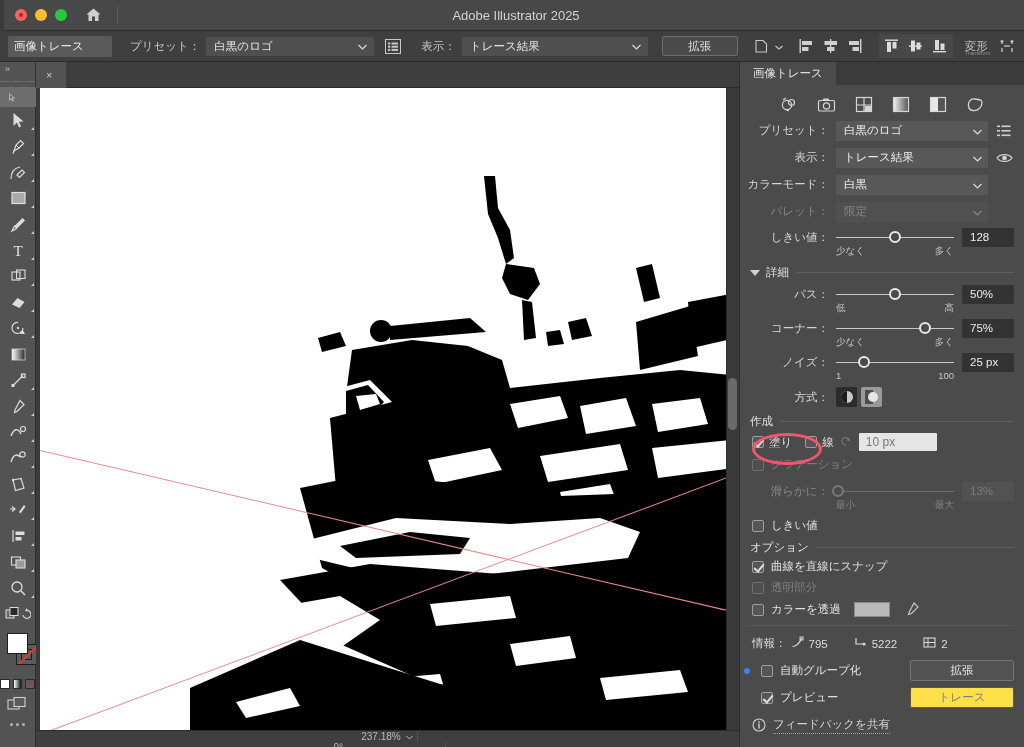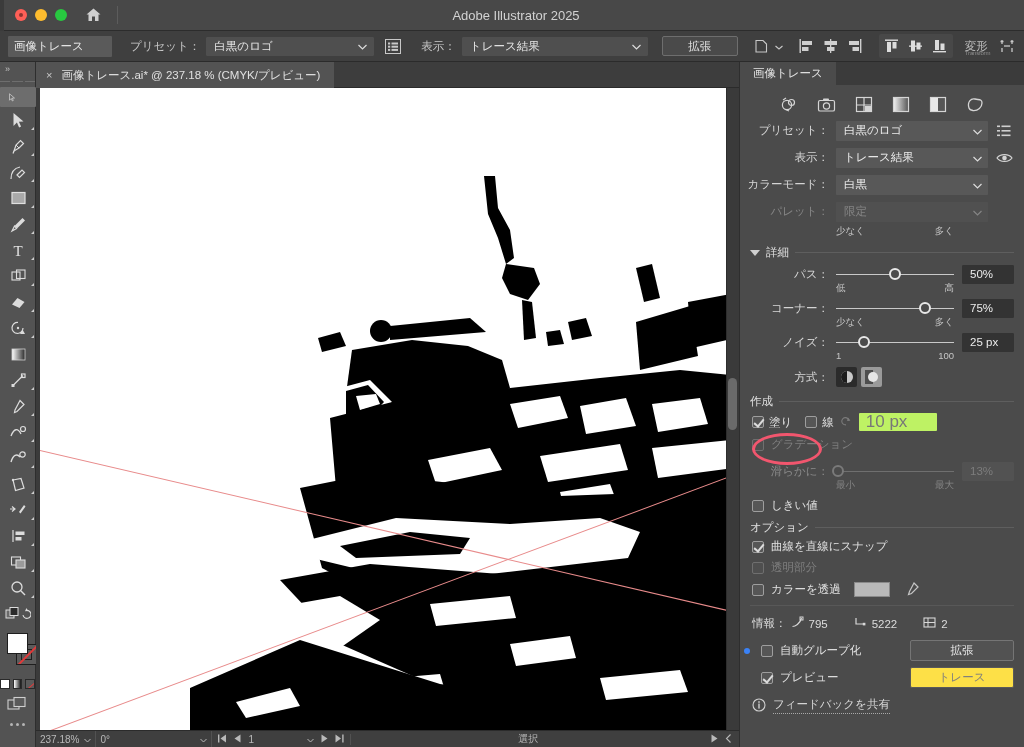--- a/index.html
+++ b/index.html
@@ -149,20 +149,21 @@
     position:absolute; right:0; top:0; width:13px; height:659px; background:#3a3a3a;
     border-left:1px solid #2d2d2d;
   }
 
   
   .statusbar {
     position:absolute; left:36px; bottom:0; width:703px; height:17px;
     background:#3f3f3f; border-top:1px solid #2b2b2b;
     display:flex; align-items:center; font-size:10px; color:#b9b9b9;
     overflow:hidden;
+    flex-direction:column;
   }
   .sb-cell { display:flex; align-items:center; height:17px; padding:0 4px; gap:5px;
     border-right:1px solid #525252; }
   .sb-nav { display:flex; align-items:center; gap:7px; padding:0 6px; border-right:1px solid #525252;}
   .sb-mid { flex:1; text-align:center; }
 
   
   .panel {
     position:absolute; top:62px; right:0; width:285px; height:685px;
     background:#4b4b4b; border-left:1px solid #2e2e2e;
@@ -230,21 +231,21 @@
     border-radius:2px; position:relative; flex:none;
   }
   .chk.on:after {
     content:""; position:absolute; left:3px; top:0px; width:4px; height:8px;
     border:solid #dcdcdc; border-width:0 2px 2px 0; transform:rotate(40deg);
   }
   .chk.dim { border-color:#6f6f6f; background:#4f4f4f; }
   .dimtext { color:#7f7f7f; }
 
   .stepper { width:15px; height:17px; display:flex; align-items:center; justify-content:center; }
-  .px-box { width:78px; height:18px; background:#bef264; color:#787878; font-size:17px;
+  .px-box { width:78px; height:18px; background:#e5e5e5; color:#787878; font-size:12px;
     display:flex; align-items:center; padding-left:7px; border-radius:1px;}
   .color-sw { width:36px; height:15px; background:#b9b9b9; border:1px solid #8a8a8a; }
 
   .info-row { display:flex; align-items:center; gap:4px; padding:6px 10px 6px 12px; font-size:11.5px; color:#dcdcdc;}
   .info-item { display:flex; align-items:center; gap:5px; margin-right:22px; }
 
   .btm-row { display:flex; align-items:center; padding: 3px 10px 3px 12px; }
   .btm-left { display:flex; align-items:center; gap:7px; width:158px; font-size:11.5px; color:#e1e1e1;}
   .bluedot { width:6px;height:6px;border-radius:50%;background:#3a82f7; position:absolute; left:4px;}
   .pbutton {
@@ -577,21 +578,20 @@
     <div class="tb-dots">
         <i></i>
         <i></i>
         <i></i>
       </div>
   </div>
 
   <div class="doctab-bar">
     <div class="doctab">
       <span class="x">×</span>
-      <span>画像トレース.ai* @ 237.18 % (CMYK/プレビュー)</span>
     </div>
   </div>
 
   <div class="canvas-wrap">
     <div class="artboard">
       <svg class="art-svg" width="688" height="645" viewBox="0 0 688 645">
         <rect width="688" height="645" fill="#ffffff"></rect>
         <g fill="#000000">
 
           <path d="M444 88 L455 88 L458 120 L470 142 L474 170 L466 176 L458 150 L448 126 Z"></path>
@@ -827,20 +827,27 @@
           <span>限定</span>
           <span class="car">
             <svg width="9" height="6" viewBox="0 0 9 6">
                 <path d="M0.5 1 L4.5 5 L8.5 1" stroke="#858585" stroke-width="1.2" fill="none"></path>
               </svg>
           </span>
         </div>
         <div class="row-icon"></div>
       </div>
 
+      <div class="slider-row">
+        <div class="sl-label">しきい値：</div>
+        <div class="track">
+          <div class="knob" style="left:50%"></div>
+        </div>
+        <div class="valuebox">128</div>
+      </div>
       <div class="ends">
         <div class="sp"></div>
         <div class="e-in">
           <span>少なく</span>
           <span>多く</span>
         </div>
         <div class="e-pad"></div>
       </div>
 
       <div class="sec-head">

